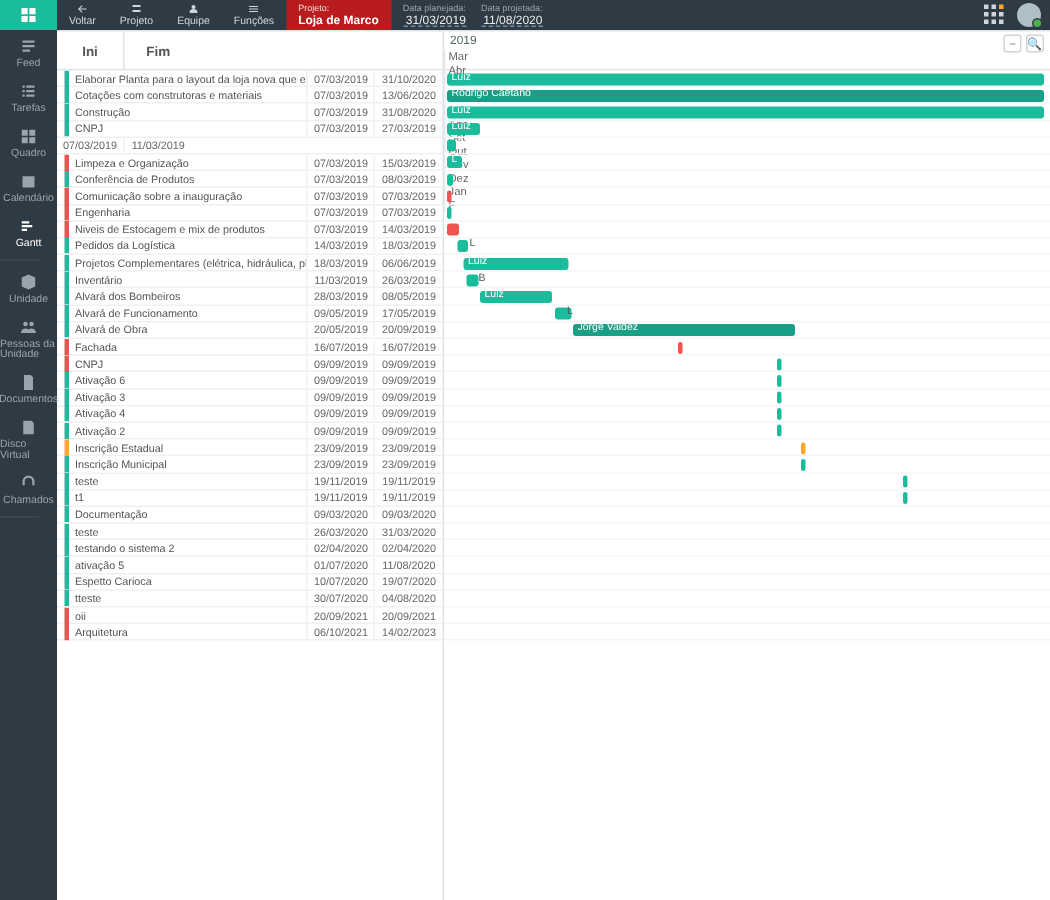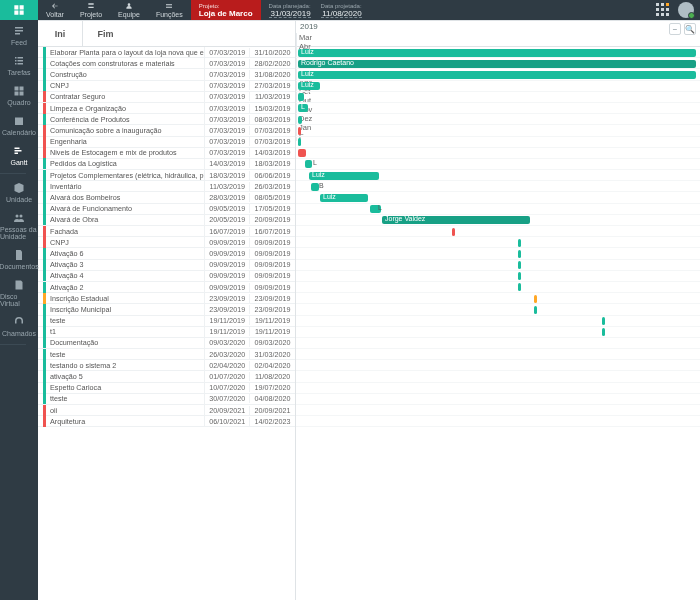--- a/index.html
+++ b/index.html
@@ -206,43 +206,39 @@
               </div>
               <div class="c-ini">07/03/2019</div>
               <div class="c-fim">31/10/2020</div>
             </div>
             <div class="row">
               <div class="c-name">
                 <span class="stripe" style="background:#1abc9c"></span>
                 <span>Cotações com construtoras e materiais</span>
               </div>
               <div class="c-ini">07/03/2019</div>
-              <div class="c-fim">28/02/2020</div>
+              <div class="c-fim">13/06/2020</div>
             </div>
             <div class="row">
               <div class="c-name">
                 <span class="stripe" style="background:#1abc9c"></span>
                 <span>Construção</span>
               </div>
               <div class="c-ini">07/03/2019</div>
               <div class="c-fim">31/08/2020</div>
             </div>
             <div class="row">
               <div class="c-name">
                 <span class="stripe" style="background:#1abc9c"></span>
                 <span>CNPJ</span>
               </div>
               <div class="c-ini">07/03/2019</div>
               <div class="c-fim">27/03/2019</div>
             </div>
             <div class="row">
-              <div class="c-name">
-                <span class="stripe" style="background:#ef5350"></span>
-                <span>Contratar Seguro</span>
-              </div>
               <div class="c-ini">07/03/2019</div>
               <div class="c-fim">11/03/2019</div>
             </div>
             <div class="row">
               <div class="c-name">
                 <span class="stripe" style="background:#ef5350"></span>
                 <span>Limpeza e Organização</span>
               </div>
               <div class="c-ini">07/03/2019</div>
               <div class="c-fim">15/03/2019</div>

